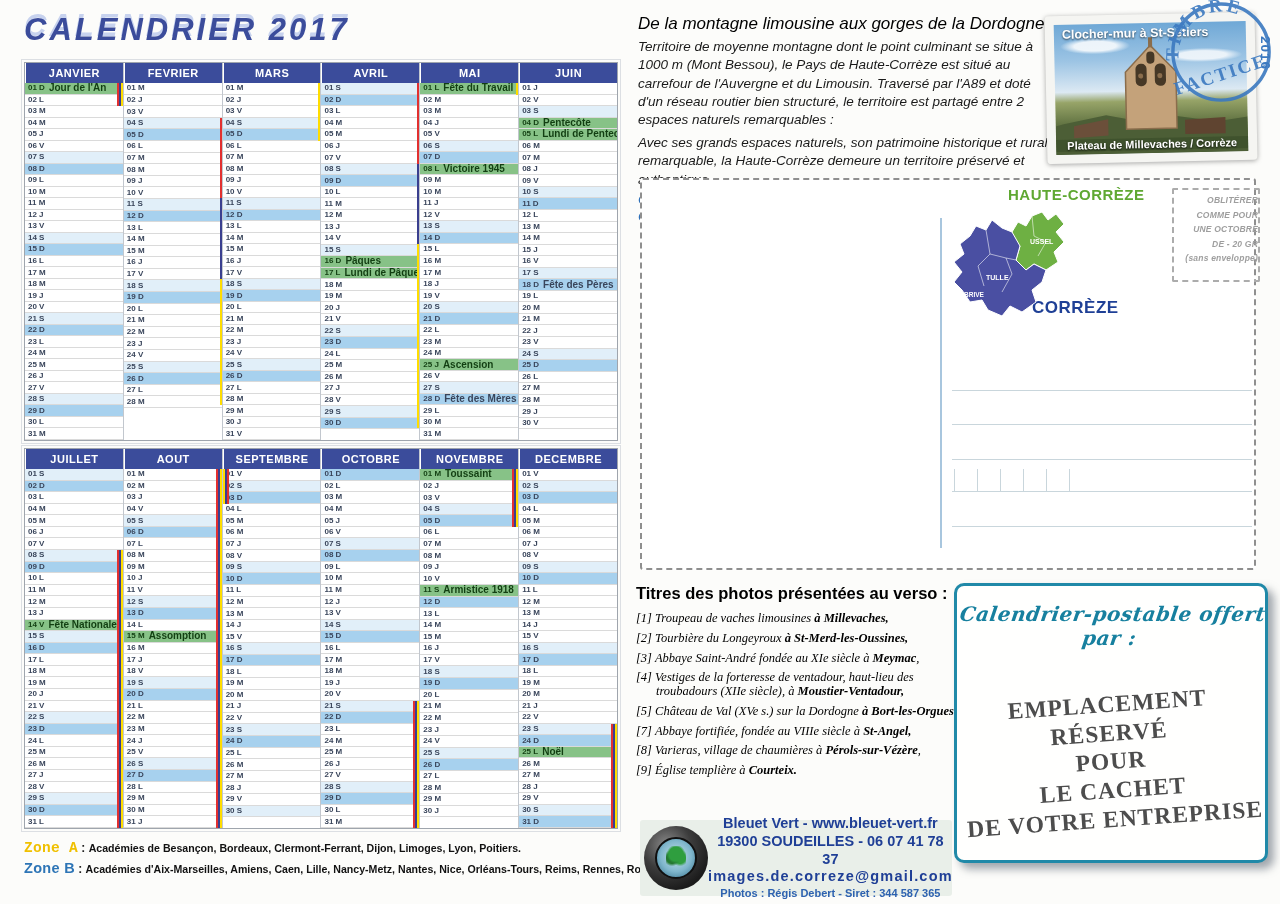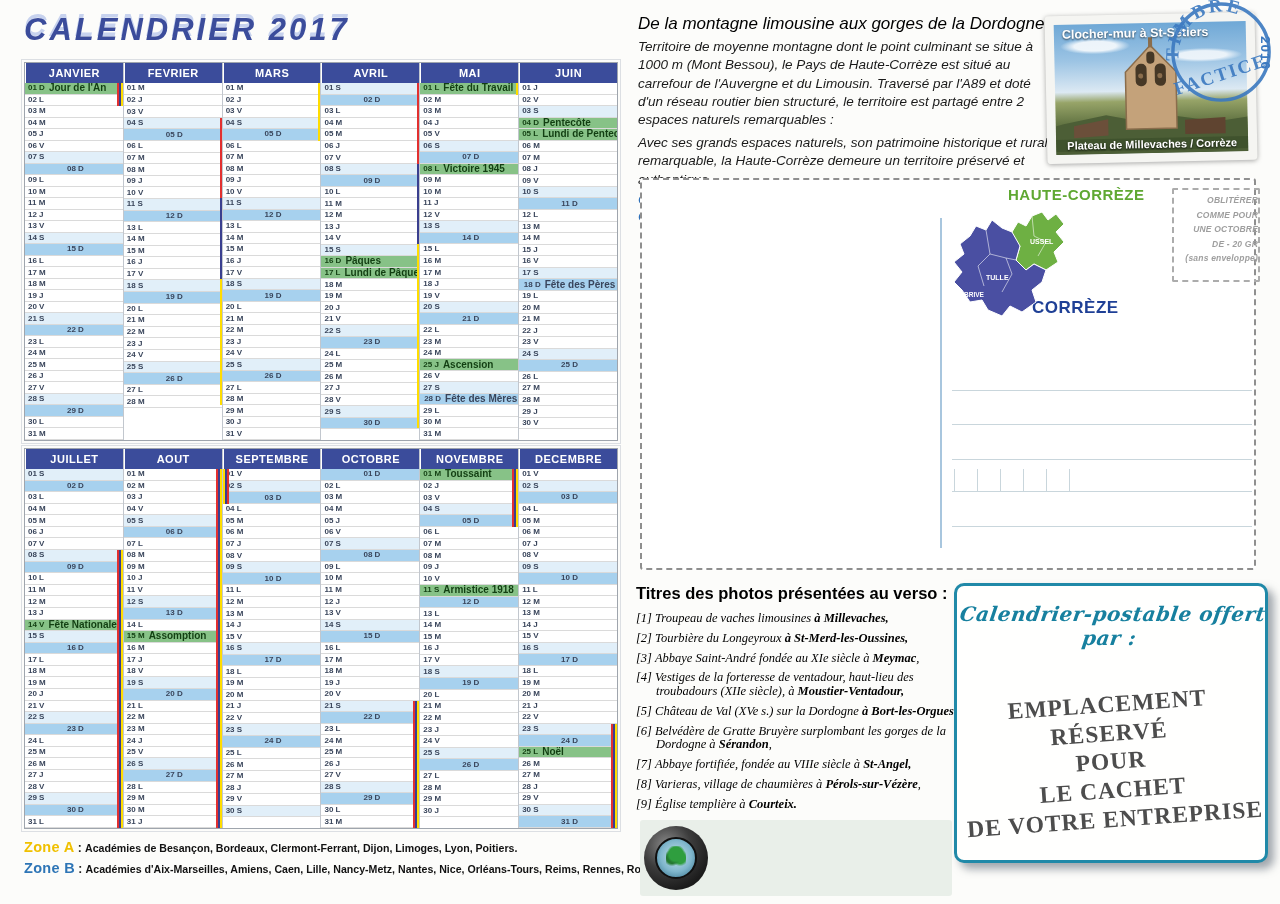--- a/index.html
+++ b/index.html
@@ -18,21 +18,21 @@
   .cal-row{display:flex;width:100%;height:100%;}
   .month{flex:1;display:flex;flex-direction:column;border-right:1px solid #C2C7CE;min-width:0;}
   .month:last-child{border-right:none;}
   .mh{height:20px;background:#3B4C9B;color:#fff;font-weight:bold;font-size:11px;
       line-height:20px;text-align:center;letter-spacing:.5px;border-left:1px solid #fff;}
   .days{flex:1;display:flex;flex-direction:column;position:relative;}
   .day{flex:1;display:flex;align-items:center;padding-left:3px;white-space:nowrap;
        overflow:hidden;border-bottom:1px solid #DADADA;font-size:8px;font-weight:bold;
        color:#39455B;line-height:1;}
   .day .lbl{margin-left:4px;font-size:10px;}
-  .day.sun{background:#A7D1EE;justify-content:center;}
+  .day.sun{background:#A7D1EE;}
   .day.sat{background:#E1EFF9;}
   .day.hol{background:#87C287;color:#123F12;}
   .day.empty{border-bottom:none;background:#fff;}
   .strip{position:absolute;width:2px;z-index:4;}
 
   
   #zones{position:absolute;left:24px;top:838px;width:604px;}
   .zone-line{margin-bottom:3px;white-space:nowrap;}
   .zone-label{font-size:14.5px;font-weight:bold;letter-spacing:.3px;}
   .zone-sep{font-size:12px;font-weight:bold;color:#222;}
@@ -1330,21 +1330,21 @@
           </div>
           <div class="strip" style="background: rgb(255, 221, 0); top: 70.9677%; height: 29.0323%; right: 0px;"></div>
           <div class="strip" style="background: rgb(58, 63, 143); top: 70.9677%; height: 29.0323%; right: 2px;"></div>
           <div class="strip" style="background: rgb(226, 48, 48); top: 70.9677%; height: 29.0323%; right: 4px;"></div>
         </div>
       </div>
     </div>
 </div>
 
 <div id="zones">
-    <div class="zone-line"><span class="zone-label" style="color: rgb(240, 192, 0);">Zone A</span><span class="zone-sep"> : </span><span class="zone-text">Académies de Besançon, Bordeaux, Clermont-Ferrant, Dijon, Limoges, Lyon, Poitiers.</span></div>
+    <div class="zone-line"><span class="zone-label" style="color: rgb(240, 192, 0); font-family: Liberation Mono, monospace;">Zone A</span><span class="zone-sep"> : </span><span class="zone-text">Académies de Besançon, Bordeaux, Clermont-Ferrant, Dijon, Limoges, Lyon, Poitiers.</span></div>
     <div class="zone-line"><span class="zone-label" style="color: rgb(46, 117, 182);">Zone B</span><span class="zone-sep"> : </span><span class="zone-text">Académies d'Aix-Marseilles, Amiens, Caen, Lille, Nancy-Metz, Nantes, Nice, Orléans-Tours, Reims, Rennes, Rouen, Strasbourg.</span></div>
   </div>
 
 <div id="intro">
   <h1>De la montagne limousine aux gorges de la Dordogne</h1>
   <p class="intro-p">Territoire de moyenne montagne dont le point culminant se situe à 1000 m (Mont Bessou), le Pays de Haute-Corrèze est situé au carrefour de l'Auvergne et du Limousin. Traversé par l'A89 et doté d'un réseau routier bien structuré, le territoire est partagé entre 2 espaces naturels remarquables :</p>
   <p class="intro-p">Avec ses grands espaces naturels, son patrimoine historique et rural remarquable, la Haute-Corrèze demeure un territoire préservé et authentique.</p>
   <p class="intro-note">Ce calendrier clôt la série de 10 cartes postales A4 dédiées à la Hte-Corrèze.</p>
 </div>
 
@@ -1416,31 +1416,36 @@
 </div>
 
 <div id="photos">
   <h2>Titres des photos présentées au verso :</h2>
   <div>
       <div class="photo-item"><span>[1] Troupeau de vaches limousines </span><b>à Millevaches,</b></div>
       <div class="photo-item"><span>[2] Tourbière du Longeyroux </span><b>à St-Merd-les-Oussines,</b></div>
       <div class="photo-item"><span>[3] Abbaye Saint-André fondée au XIe siècle à </span><b>Meymac</b><span>,</span></div>
       <div class="photo-item"><span>[4] Vestiges de la forteresse de ventadour, haut-lieu des troubadours (XIIe siècle), à </span><b>Moustier-Ventadour,</b></div>
       <div class="photo-item"><span>[5] Château de Val (XVe s.) sur la Dordogne </span><b>à Bort-les-Orgues</b><span>,</span></div>
-      <div class="photo-item"><span>[6] Belvédère de Gratte Bruyère surplombant les gorges de la Dordogne à </span><b>Sérandon</b><span>,</span></div>
       <div class="photo-item"><span>[7] Abbaye fortifiée, fondée au VIIIe siècle à </span><b>St-Angel,</b></div>
       <div class="photo-item"><span>[8] Varieras, village de chaumières à </span><b>Pérols-sur-Vézère</b><span>,</span></div>
       <div class="photo-item"><span>[9] Église templière à </span><b>Courteix.</b></div>
     </div>
 </div>
 
 <div id="publisher">
   <div id="lens">
     <div id="lens-inner"></div>
     <div id="lens-leaf"></div>
+  </div>
+  <div id="pub-lines">
+    <div class="pub-main">Bleuet Vert - www.bleuet-vert.fr</div>
+    <div class="pub-main">19300 SOUDEILLES - 06 07 41 78 37</div>
+    <div class="pub-mail">images.de.correze@gmail.com</div>
+    <div class="pub-small">Photos : Régis Debert - Siret : 344 587 365</div>
   </div>
 </div>
 
 <div id="offered">
   <div id="offered-heading">Calendrier-postable offert par :</div>
   <div id="emplacement">
       <div>EMPLACEMENT</div>
       <div>RÉSERVÉ</div>
       <div>POUR</div>
       <div>LE CACHET</div>

